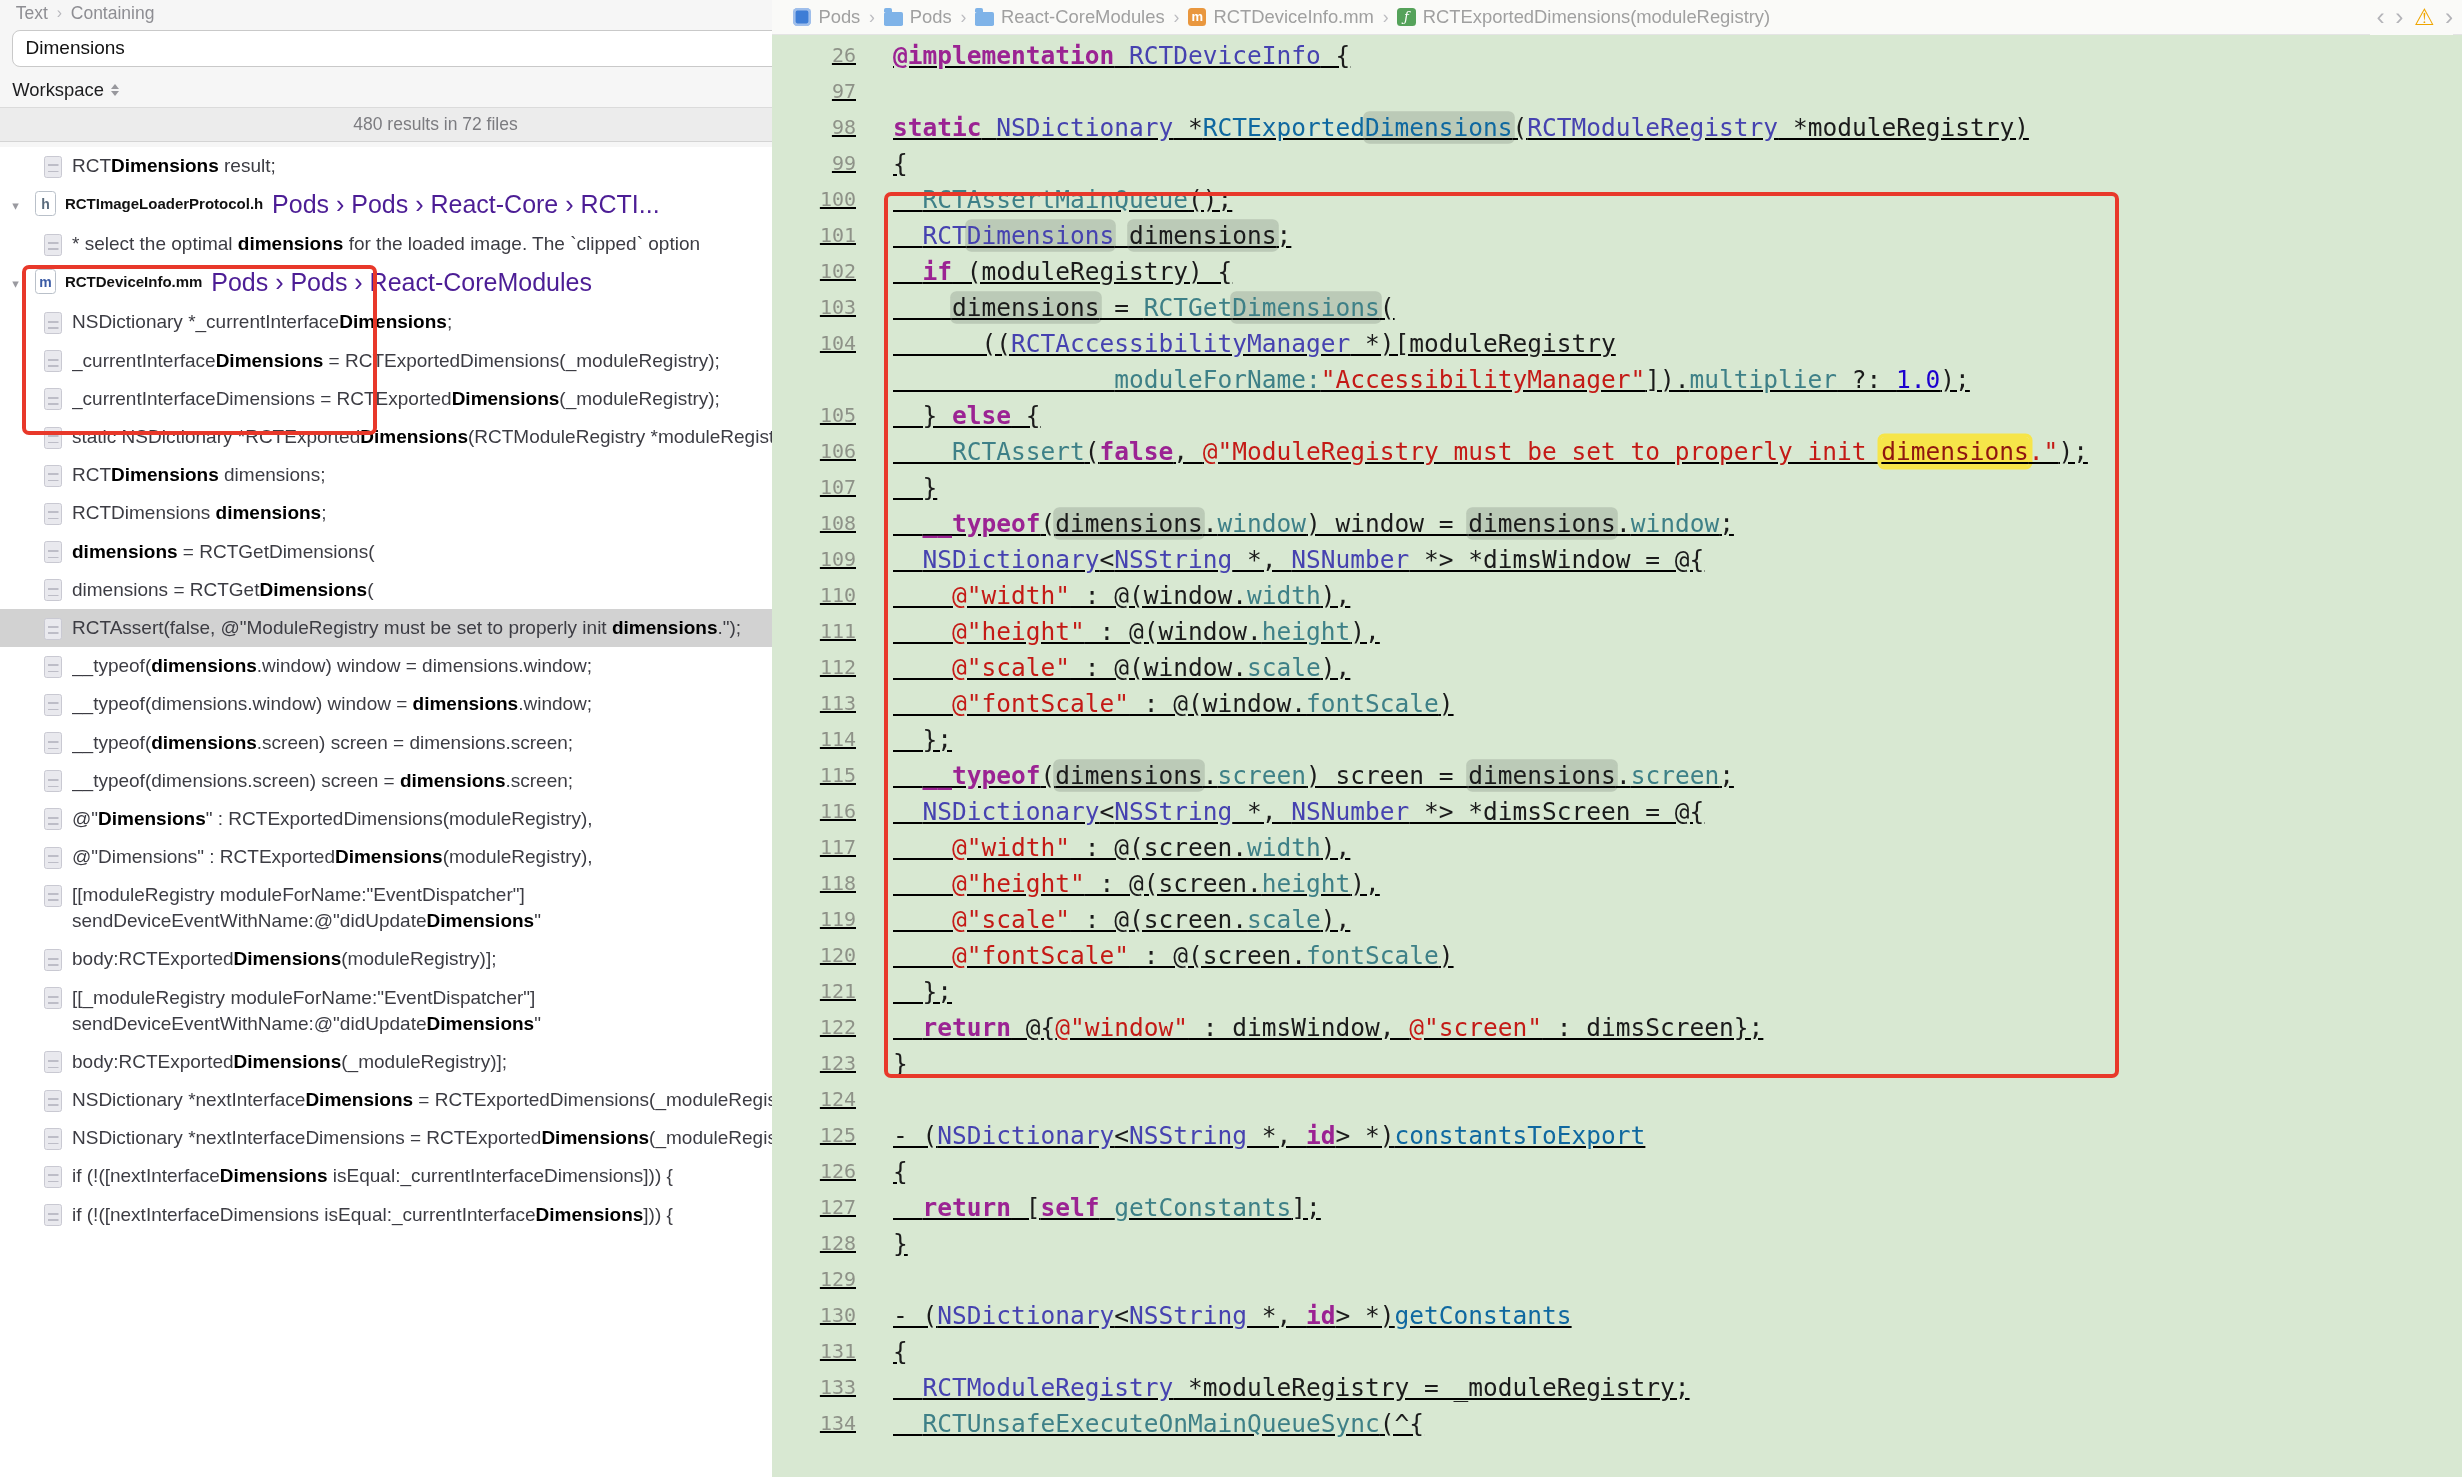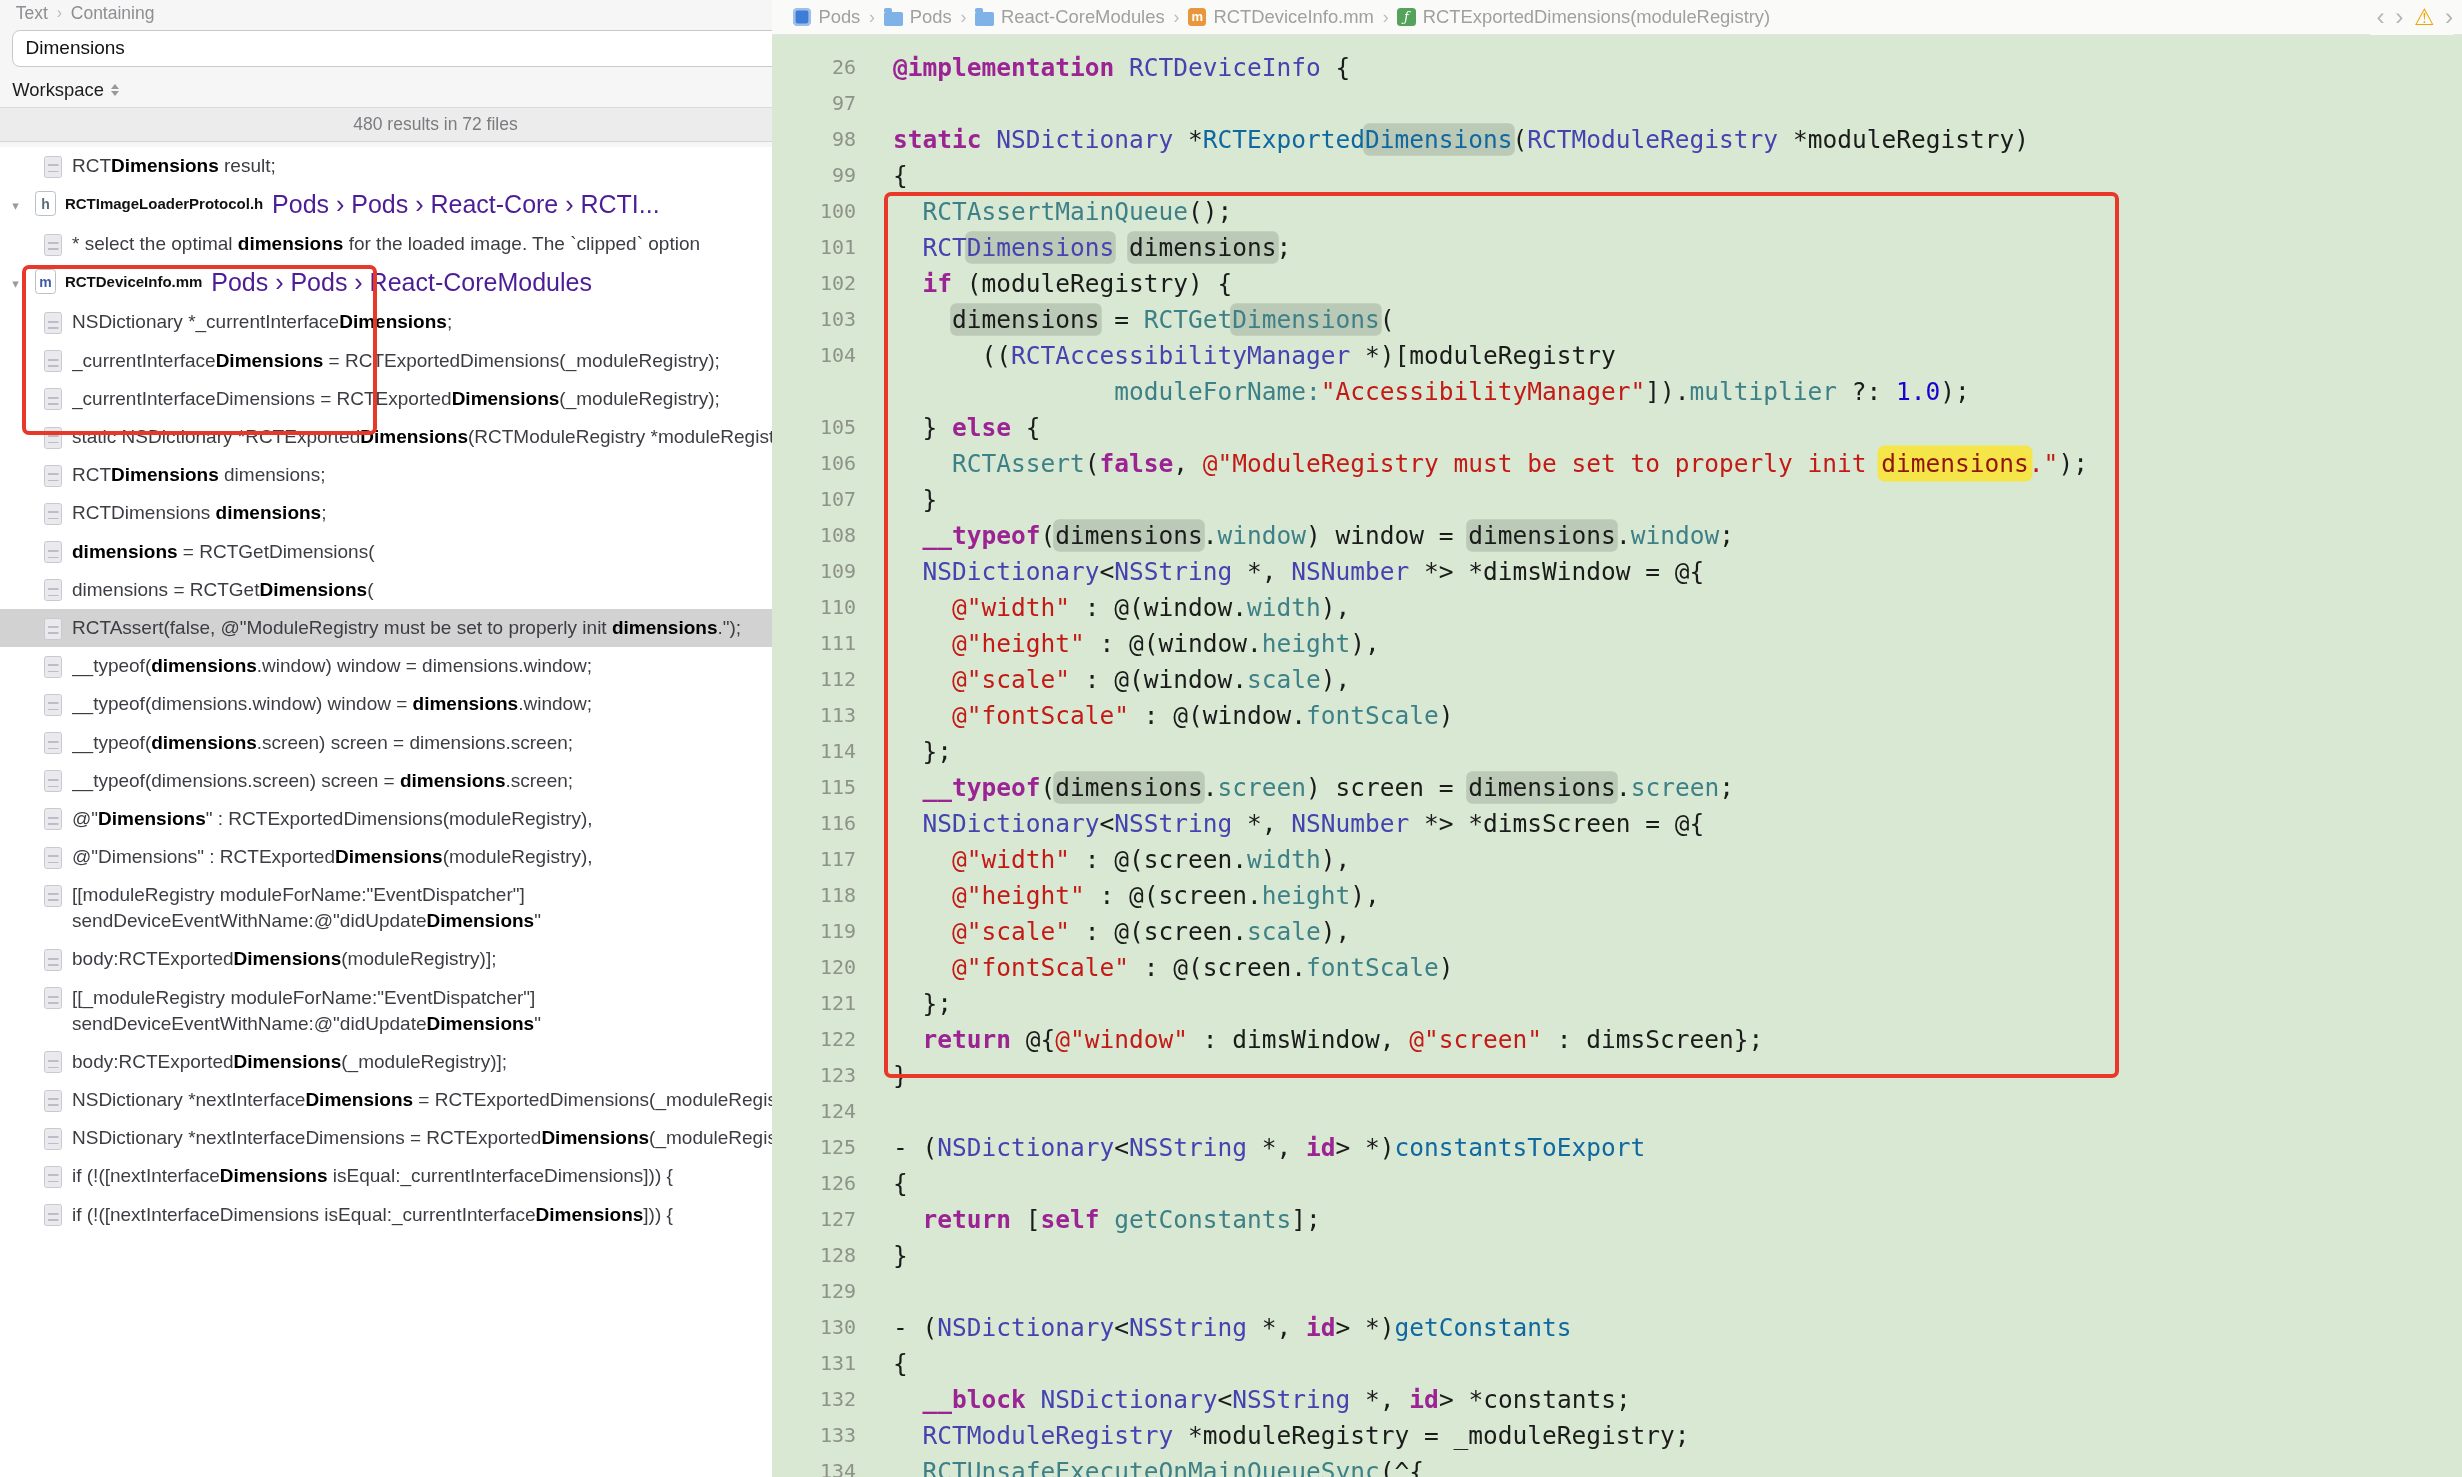--- a/index.html
+++ b/index.html
@@ -77,21 +77,21 @@
   .file-m-icon { width:18.4px; height:18.4px; border-radius:3.5px; background:#e9973e; color:#fff;
                  font-size:13px; font-weight:700; }
   .function-icon { width:18.4px; height:18.4px; border-radius:3.5px; background:#55a25a; color:#fff;
                  font-size:13px; font-style:italic; font-family:"DejaVu Serif",serif; }
   .nav-icons { position:absolute; right:8.8px; top:0; height:35px; display:flex;
                align-items:center; gap:10.5px; background:#fafaf8; padding-left:7px; }
   .nav-chevron { color:#b4b4b9; font-size:24.5px; line-height:1; cursor:pointer; }
   .warning-icon { color:#efa500; font-size:23px; line-height:1; cursor:pointer; }
 
   .code-wrap { position:absolute; left:0; right:0; top:35px; bottom:0; background:#d8e8d2;
-               overflow:hidden; padding-top:14px; }
+               overflow:hidden; padding-top:2px;text-decoration:underline; }
   .code-row { display:flex; height:36px; align-items:center; white-space:pre;
               font-family:"DejaVu Sans Mono",monospace; font-size:24.5px; }
   .ln { width:84px; text-align:right; color:#8e9288; font-size:20px; flex:none;
         font-family:"DejaVu Sans Mono",monospace; }
   .lc { padding-left:37px; }
   .tok.pl   { color:#1b1b1b; }
   .tok.kw   { color:#9b2393; font-weight:700; }
   .tok.ty   { color:#4642b0; }
   .tok.fn   { color:#0f68a0; }
   .tok.call { color:#3e8087; }
@@ -320,21 +320,20 @@
         <div class="code-row"><span class="ln">122</span><span class="lc"><span class="tok pl">  </span><span class="tok kw">return</span><span class="tok pl"> @{</span><span class="tok str">@"window"</span><span class="tok pl"> : dimsWindow, </span><span class="tok str">@"screen"</span><span class="tok pl"> : dimsScreen};</span></span></div>
         <div class="code-row"><span class="ln">123</span><span class="lc"><span class="tok pl">}</span></span></div>
         <div class="code-row"><span class="ln">124</span><span class="lc"></span></div>
         <div class="code-row"><span class="ln">125</span><span class="lc"><span class="tok pl">- (</span><span class="tok ty">NSDictionary</span><span class="tok pl">&lt;</span><span class="tok ty">NSString</span><span class="tok pl"> *, </span><span class="tok kw">id</span><span class="tok pl">&gt; *)</span><span class="tok fn">constantsToExport</span></span></div>
         <div class="code-row"><span class="ln">126</span><span class="lc"><span class="tok pl">{</span></span></div>
         <div class="code-row"><span class="ln">127</span><span class="lc"><span class="tok pl">  </span><span class="tok kw">return</span><span class="tok pl"> [</span><span class="tok kw">self</span><span class="tok pl"> </span><span class="tok call">getConstants</span><span class="tok pl">];</span></span></div>
         <div class="code-row"><span class="ln">128</span><span class="lc"><span class="tok pl">}</span></span></div>
         <div class="code-row"><span class="ln">129</span><span class="lc"></span></div>
         <div class="code-row"><span class="ln">130</span><span class="lc"><span class="tok pl">- (</span><span class="tok ty">NSDictionary</span><span class="tok pl">&lt;</span><span class="tok ty">NSString</span><span class="tok pl"> *, </span><span class="tok kw">id</span><span class="tok pl">&gt; *)</span><span class="tok fn">getConstants</span></span></div>
         <div class="code-row"><span class="ln">131</span><span class="lc"><span class="tok pl">{</span></span></div>
-        <div class="code-row"><span class="ln">132</span><span class="lc"><span class="tok pl">  </span><span class="tok kw">__block</span><span class="tok pl"> </span><span class="tok ty">NSDictionary</span><span class="tok pl">&lt;</span><span class="tok ty">NSString</span><span class="tok pl"> *, </span><span class="tok kw">id</span><span class="tok pl">&gt; *constants;</span></span></div>
         <div class="code-row"><span class="ln">133</span><span class="lc"><span class="tok pl">  </span><span class="tok ty">RCTModuleRegistry</span><span class="tok pl"> *moduleRegistry = _moduleRegistry;</span></span></div>
         <div class="code-row"><span class="ln">134</span><span class="lc"><span class="tok pl">  </span><span class="tok call">RCTUnsafeExecuteOnMainQueueSync</span><span class="tok pl">(^{</span></span></div>
         <div class="code-row"></div>
       </div>
   </main>
 
   <div class="ann" id="ann-sidebar"></div>
   <div class="ann" id="ann-code"></div>
 
 </div>

